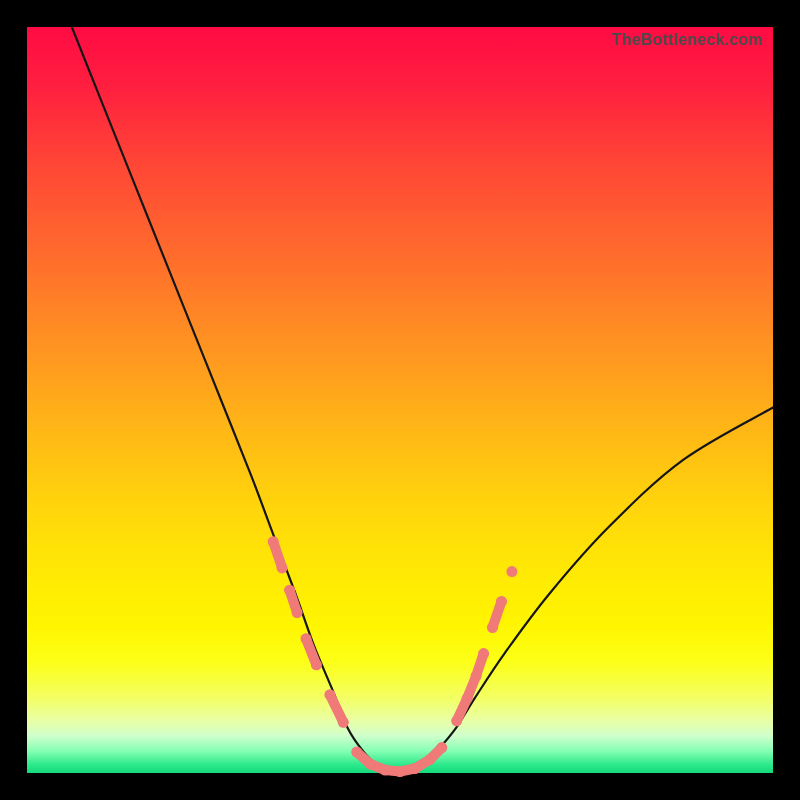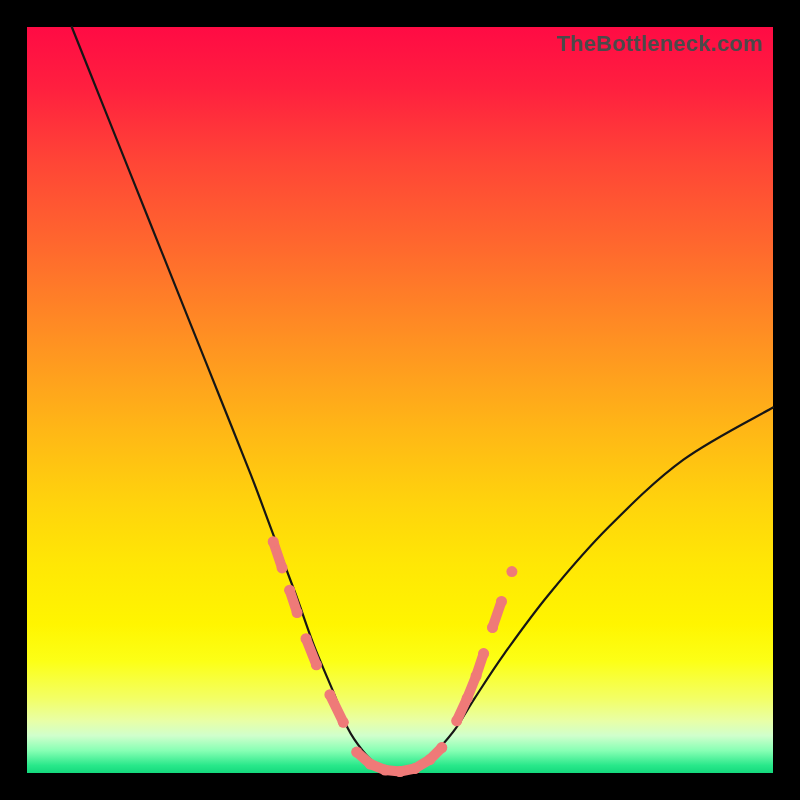--- a/index.html
+++ b/index.html
@@ -43,21 +43,21 @@
       #87ffb4 97%,
       #28e88a 99%,
       #14d97d 100%
     );
   }
   .watermark {
     position: absolute;
     top: 4px;
     right: 10px;
     color: #4a4a4a;
-    font-size: 22px;
+    font-size: 16px;
     font-weight: 600;
     letter-spacing: 0.2px;
     user-select: none;
   }
   svg.curve {
     position: absolute;
     left: 0;
     top: 0;
     width: 746px;
     height: 746px;

